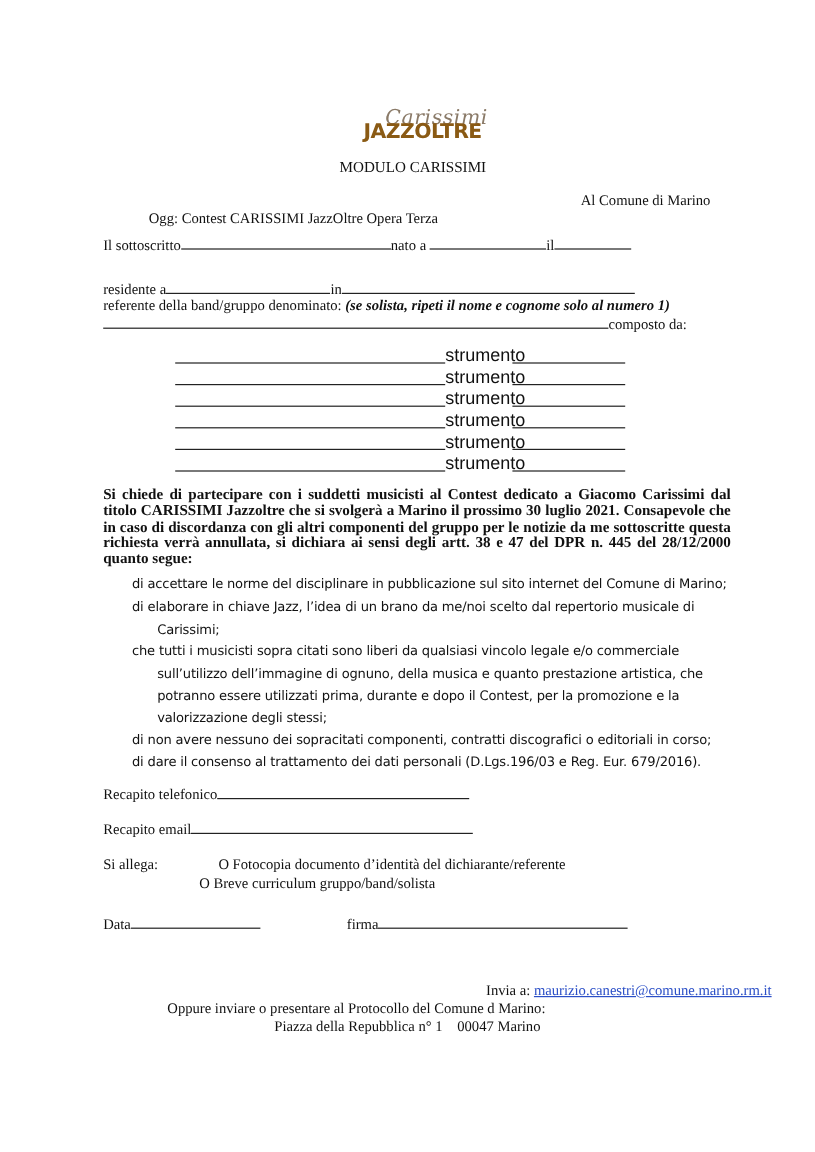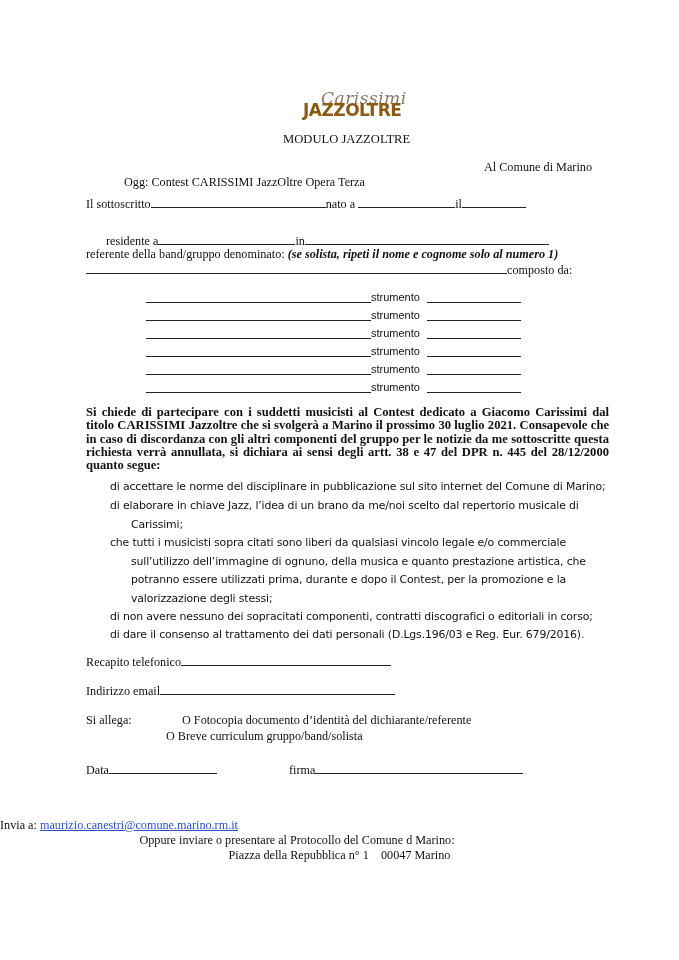--- a/index.html
+++ b/index.html
@@ -6,47 +6,47 @@
     body { width: 679px; height: 960px; position: relative; overflow: hidden; color: #111; }
     .serif { font-family: "Liberation Serif", "DejaVu Serif", serif; }
     .sans { font-family: "Liberation Sans", "DejaVu Sans", sans-serif; }
     .abs { position: absolute; white-space: nowrap; }
     .t12 { font-size: 12.2px; line-height: 14px; }
     .u { display: inline-block; border-bottom: 1px solid #222; height: 11px; vertical-align: baseline; }
     
     .logo { position: absolute; left: 303px; top: 88px; width: 88px; height: 38px; }
     .logo-script { position: absolute; left: 18px; top: 0; font-family: "DejaVu Serif", serif; font-style: italic; font-size: 17px; color: #8a7a68; letter-spacing: 0.5px; }
     .logo-main { position: absolute; left: 0; top: 12px; font-family: "DejaVu Sans", sans-serif; font-weight: bold; font-size: 17px; color: #8a5a14; letter-spacing: -0.5px; }
-    .member-line { position: absolute; left: 146px; width: 376px; height: 14px; font-size: 11px; line-height: 14px; }
+    .member-line { position: absolute; left: 146px; width: 376px; height: 14px; font-size: 15px; line-height: 14px; }
     .member-line .ln1 { position: absolute; left: 0; width: 225px; bottom: 1px; border-bottom: 1px solid #222; }
     .member-line .lbl { position: absolute; left: 225px; bottom: 0; }
     .member-line .ln2 { position: absolute; left: 281px; width: 94px; bottom: 1px; border-bottom: 1px solid #222; }
     .bold-para { position: absolute; left: 86px; top: 406px; width: 523px; font-family: "Liberation Serif", serif; font-weight: bold; font-size: 12.6px; line-height: 13.3px; text-align: justify; }
     .decl { position: absolute; left: 110px; font-family: "DejaVu Sans", sans-serif; font-size: 10.9px; line-height: 13px; white-space: nowrap; letter-spacing: -0.15px; }
     .indent { padding-left: 21px; }
     a.mail { color: #2b4fc7; text-decoration: underline; }
   </style>
 </head>
 <body>
 
 <div class="logo">
   <span class="logo-script">Carissimi</span>
   <span class="logo-main">JAZZOLTRE</span>
 </div>
 
-<div class="abs serif t12" style="left:283px; top:132px; font-size:12.6px;">MODULO JAZZOLTRE</div>
+<div class="abs serif t12" style="left:283px; top:132px; font-size:12.6px;">MODULO CARISSIMI</div>
 
 <div class="abs serif t12" style="left:484px; top:160px;">Al Comune di Marino</div>
 <div class="abs serif t12" style="left:124px; top:175px;">Ogg: Contest CARISSIMI JazzOltre  Opera Terza</div>
 
 <div class="abs serif t12" style="left:86px; top:196px;">
   <span>Il sottoscritto</span><span class="u" style="width:175px;"></span><span>nato a</span> <span class="u" style="width:97px;"></span><span>il</span><span class="u" style="width:64px;"></span>
 </div>
 
-<div class="abs serif t12" style="left:86px; top:233px;margin-left:20px;">
+<div class="abs serif t12" style="left:86px; top:233px;">
   <span>residente a</span><span class="u" style="width:137px;"></span><span>in</span><span class="u" style="width:244px;"></span>
 </div>
 
 <div class="abs serif t12" style="left:86px; top:247px;">
   <span>referente della band/gruppo denominato:</span>
   <span style="font-style:italic;font-weight:bold;">(se solista, ripeti il nome e cognome solo al numero 1)</span>
 </div>
 
 <div class="abs serif t12" style="left:86px; top:262px;">
   <span class="u" style="width:421px;"></span><span>composto da:</span>
@@ -92,31 +92,31 @@
 <div class="decl indent" style="top:555px;">sull’utilizzo dell’immagine di ognuno, della musica e quanto prestazione artistica, che</div>
 <div class="decl indent" style="top:573px;">potranno essere utilizzati prima, durante e dopo il Contest, per la promozione e la</div>
 <div class="decl indent" style="top:592px;">valorizzazione degli stessi;</div>
 <div class="decl" style="top:610px;">di non avere nessuno dei sopracitati componenti, contratti discografici o editoriali in corso;</div>
 <div class="decl" style="top:628px;">di dare il consenso al trattamento dei dati personali (D.Lgs.196/03 e Reg. Eur. 679/2016).</div>
 
 <div class="abs serif t12" style="left:86px; top:654px;">
   <span>Recapito telefonico</span><span class="u" style="width:210px;"></span>
 </div>
 <div class="abs serif t12" style="left:86px; top:683px;">
-  <span>Indirizzo email</span><span class="u" style="width:235px;"></span>
+  <span>Recapito email</span><span class="u" style="width:235px;"></span>
 </div>
 
 <div class="abs serif t12" style="left:86px; top:713px;">Si allega:</div>
 <div class="abs serif t12" style="left:166px; top:713px;margin-left:16px;">O Fotocopia documento d’identità del dichiarante/referente</div>
 <div class="abs serif t12" style="left:166px; top:729px;">O Breve curriculum gruppo/band/solista</div>
 
 <div class="abs serif t12" style="left:86px; top:762px;">
   <span>Data</span><span class="u" style="width:108px;"></span>
 </div>
 <div class="abs serif t12" style="left:289px; top:762px;">
   <span>firma</span><span class="u" style="width:208px;"></span>
 </div>
 
-<div class="abs serif t12" style="left:0; width:627px; top:818px; text-align:left;">
+<div class="abs serif t12" style="left:16px; width:627px; top:818px; text-align:right;">
   <span>Invia a: </span><a class="mail">maurizio.canestri@comune.marino.rm.it</a>
 </div>
 <div class="abs serif t12" style="left:0; width:594px; top:833px; text-align:center;">Oppure inviare o presentare al Protocollo del Comune d Marino:</div>
 <div class="abs serif t12" style="left:0; width:679px; top:848px; text-align:center; white-space:pre;">Piazza della Repubblica n° 1    00047 Marino</div>
 
 </body></html>

